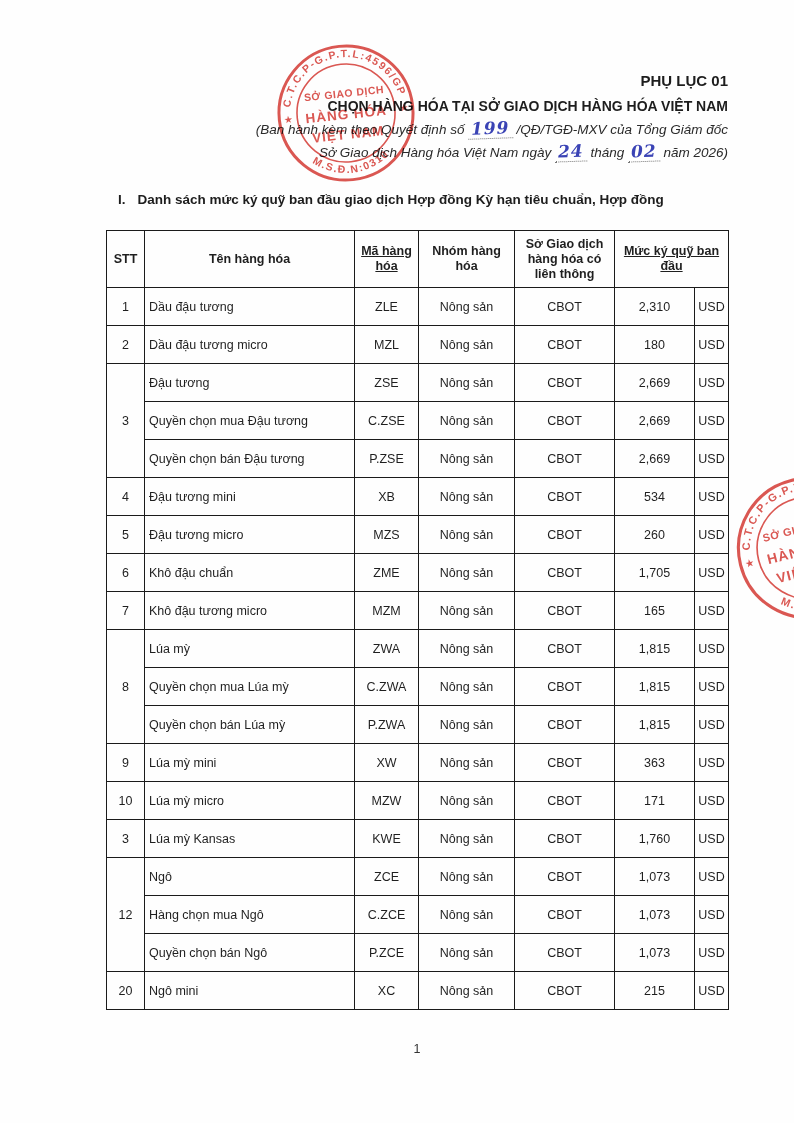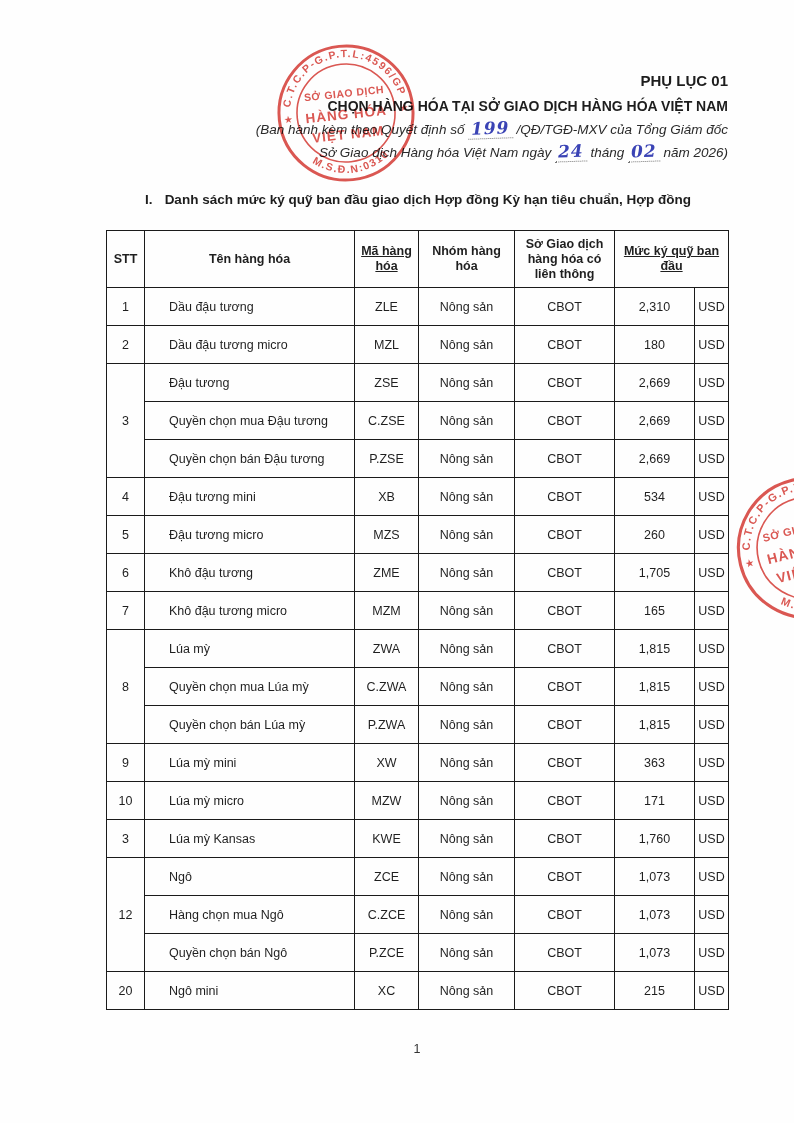--- a/index.html
+++ b/index.html
@@ -61,21 +61,20 @@
   
   .section-heading {
     position: absolute;
     left: 118px;
     top: 191px;
     width: 600px;
     font-size: 13.5px;
     font-weight: bold;
     color: #1d1d1d;
     line-height: 1.4;
-    text-align: center;
   }
   .section-heading .numeral { margin-right: 12px; }
 
   
   table.margin-table {
     position: absolute;
     left: 106px;
     top: 230px;
     width: 622px;
     border-collapse: collapse;
@@ -93,21 +92,21 @@
     font-weight: bold;
     height: 57px;
     line-height: 1.2;
     padding: 4px 2px;
   }
   th.h-code { padding: 4px 13px; text-decoration: underline; }
   th.h-group { padding: 4px 19px; }
   th.h-margin { padding: 4px 14px; text-decoration: underline; }
   th.h-exchange { padding: 4px 7px; }
   table.margin-table tbody td { height: 38px; padding: 2px 3px; }
-  table.margin-table td.col-name { text-align: left; padding-left: 24px; }
+  table.margin-table td.col-name { text-align: left; padding-left: 4px; }
 
   
   .stamp {
     position: absolute;
     mix-blend-mode: multiply;
     opacity: 0.88;
     pointer-events: none;
   }
   .stamp-top { left: 266px; top: 33px; transform: rotate(-6deg); }
   .stamp-right { left: 725px; top: 465px; transform: rotate(-14deg); }
@@ -250,21 +249,21 @@
           <td rowspan="1" class="col-stt">5</td>
           <td class="col-name">Đậu tương micro</td>
           <td class="col-code">MZS</td>
           <td class="col-group">Nông sản</td>
           <td class="col-exchange">CBOT</td>
           <td class="col-margin">260</td>
           <td class="col-unit">USD</td>
         </tr>
         <tr>
           <td rowspan="1" class="col-stt">6</td>
-          <td class="col-name">Khô đậu tương</td>
+          <td class="col-name">Khô đậu chuẩn</td>
           <td class="col-code">ZME</td>
           <td class="col-group">Nông sản</td>
           <td class="col-exchange">CBOT</td>
           <td class="col-margin">1,705</td>
           <td class="col-unit">USD</td>
         </tr>
         <tr>
           <td rowspan="1" class="col-stt">7</td>
           <td class="col-name">Khô đậu tương micro</td>
           <td class="col-code">MZM</td>

